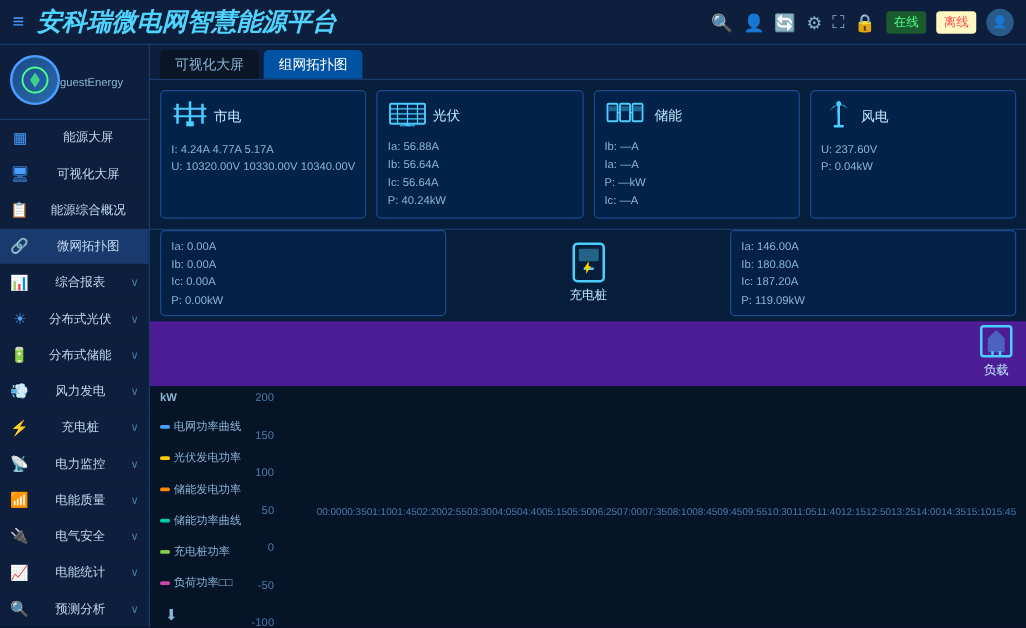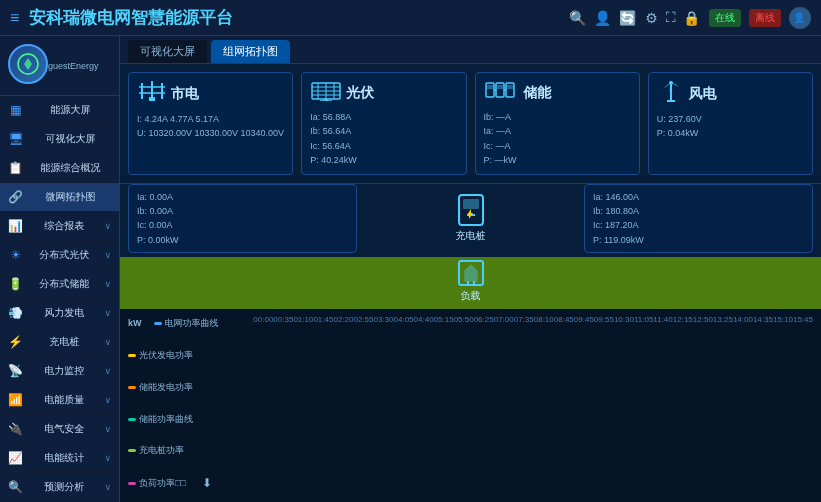--- a/index.html
+++ b/index.html
@@ -23,44 +23,45 @@
       border-bottom: 1px solid #1a3a6e;
     }
     .header-menu-icon {
       color: #4a9eff;
       font-size: 16px;
       margin-right: 10px;
       cursor: pointer;
     }
     .header-title {
       color: #4fd4ff;
-      font-size: 17px;
+      font-size: 20px;
       font-weight: bold;
       flex: 1;
+      font-style: italic;
     }
     .header-icons {
       display: flex;
       gap: 8px;
       align-items: center;
     }
     .header-icon-btn {
       color: #8ab4d4;
       font-size: 14px;
       cursor: pointer;
     }
     .user-badge {
       background: #1a5a2e;
       color: #4aff88;
       padding: 2px 6px;
       border-radius: 3px;
       font-size: 10px;
       cursor: pointer;
     }
     .user-badge2 {
-      background: #7f1d1d;
+      background: #fef9c3;
       color: #ff4a4a;
       padding: 2px 6px;
       border-radius: 3px;
       font-size: 10px;
       cursor: pointer;
     }
     .user-avatar {
       width: 22px;
       height: 22px;
       background: #2a5a8a;
@@ -208,23 +209,23 @@
     }
     .card-icon {
       font-size: 18px;
       color: #4acdff;
     }
     .card-icon.solar { color: #4acdff; }
     .card-icon.storage { color: #4acdff; }
     .card-icon.wind { color: #4acdff; }
     .card-icon.grid { color: #4acdff; }
     .card-title {
-      font-size: 14px;
+      font-size: 11px;
       color: #c0e8ff;
-      font-weight: bold;
+      font-weight: normal;
     }
 
     .card-data {
       font-size: 9px;
       color: #8ab4d4;
       line-height: 1.6;
     }
     .middle-left {
       flex: 1;
       background: rgba(0,40,100,0.3);
@@ -290,20 +291,21 @@
       position: relative;
     }
 
     .chart-x-axis {
       display: flex;
       justify-content: space-between;
       font-size: 8px;
       color: #4a7aaa;
       margin-top: 2px;
       padding-left: 30px;
+      align-items: center;
     }
 
     svg.chart {
       width: 100%;
       height: 100%;
     }
   </style>
 </head>
 <body>
 
@@ -473,22 +475,22 @@
                 <rect x="3" y="6" width="6" height="4" fill="#4acdff" opacity="0.4"></rect>
                 <rect x="13" y="6" width="6" height="4" fill="#4acdff" opacity="0.4"></rect>
                 <rect x="23" y="6" width="6" height="4" fill="#4acdff" opacity="0.4"></rect>
               </svg>
             </span>
             <span class="card-title">储能</span>
           </div>
           <div class="card-data">
             <div>Ib: —A</div>
             <div>Ia: —A</div>
+            <div>P: —kW</div>
             <div>Ic: —A</div>
-            <div>P: —kW</div>
           </div>
         </div>
 
         <div class="energy-card">
           <div class="card-header">
             <span class="card-icon wind">
               <svg width="28" height="24" viewBox="0 0 28 24">
                 <line x1="14" y1="2" x2="14" y2="22" stroke="#4acdff" stroke-width="2"></line>
                 <ellipse cx="14" cy="4" rx="2" ry="2" fill="#4acdff"></ellipse>
                 <path d="M14 4 L6 10 L10 6 Z" fill="#4acdff" opacity="0.8"></path>
@@ -530,21 +532,21 @@
         <div class="middle-right">
           <div class="card-data">
             <div>Ia: 146.00A</div>
             <div>Ib: 180.80A</div>
             <div>Ic: 187.20A</div>
             <div>P: 119.09kW</div>
           </div>
         </div>
       </div>
 
-      <div style="display:flex; padding: 0 8px 6px; gap:8px; background:#4d7c0f; justify-content:center;">
+      <div style="display:flex; padding: 0 8px 6px; gap:8px; background:#4c1d95; justify-content:flex-end;">
         <div style="display:flex; flex-direction:column; align-items:center;">
           <svg width="32" height="32" viewBox="0 0 32 32">
             <rect x="4" y="4" width="24" height="24" rx="2" fill="none" stroke="#4acdff" stroke-width="2"></rect>
             <path d="M10 14 L16 8 L22 14 L22 24 L10 24 Z" fill="#4acdff" opacity="0.4" stroke="#4acdff" stroke-width="1.5"></path>
             <line x1="13" y1="24" x2="13" y2="28" stroke="#4acdff" stroke-width="2"></line>
             <line x1="19" y1="24" x2="19" y2="28" stroke="#4acdff" stroke-width="2"></line>
           </svg>
           <span style="font-size:10px; color:#c0e8ff;">负载</span>
         </div>
       </div>
@@ -574,20 +576,29 @@
             <span>充电桩功率</span>
           </div>
           <div class="legend-item">
             <div class="legend-dot" style="background:#cc44aa;"></div>
             <span>负荷功率□□</span>
           </div>
           <span style="font-size:12px; color:#8ab4d4; cursor:pointer; margin-left:4px;">⬇</span>
         </div>
 
         <div class="chart-container">
+          <div class="chart-y-axis">
+            <span>200</span>
+            <span>150</span>
+            <span>100</span>
+            <span>50</span>
+            <span>0</span>
+            <span>-50</span>
+            <span>-100</span>
+          </div>
           <div class="chart-svg-container">
             <svg class="chart" viewBox="0 0 640 140" preserveAspectRatio="none">
 
               <line x1="0" y1="0" x2="640" y2="0" stroke="#1a3a5e" stroke-width="0.5"></line>
               <line x1="0" y1="23" x2="640" y2="23" stroke="#1a3a5e" stroke-width="0.5"></line>
               <line x1="0" y1="47" x2="640" y2="47" stroke="#1a3a5e" stroke-width="0.5"></line>
               <line x1="0" y1="70" x2="640" y2="70" stroke="#2a4a6e" stroke-width="1"></line>
               <line x1="0" y1="93" x2="640" y2="93" stroke="#1a3a5e" stroke-width="0.5"></line>
               <line x1="0" y1="117" x2="640" y2="117" stroke="#1a3a5e" stroke-width="0.5"></line>
               <line x1="0" y1="140" x2="640" y2="140" stroke="#1a3a5e" stroke-width="0.5"></line>

